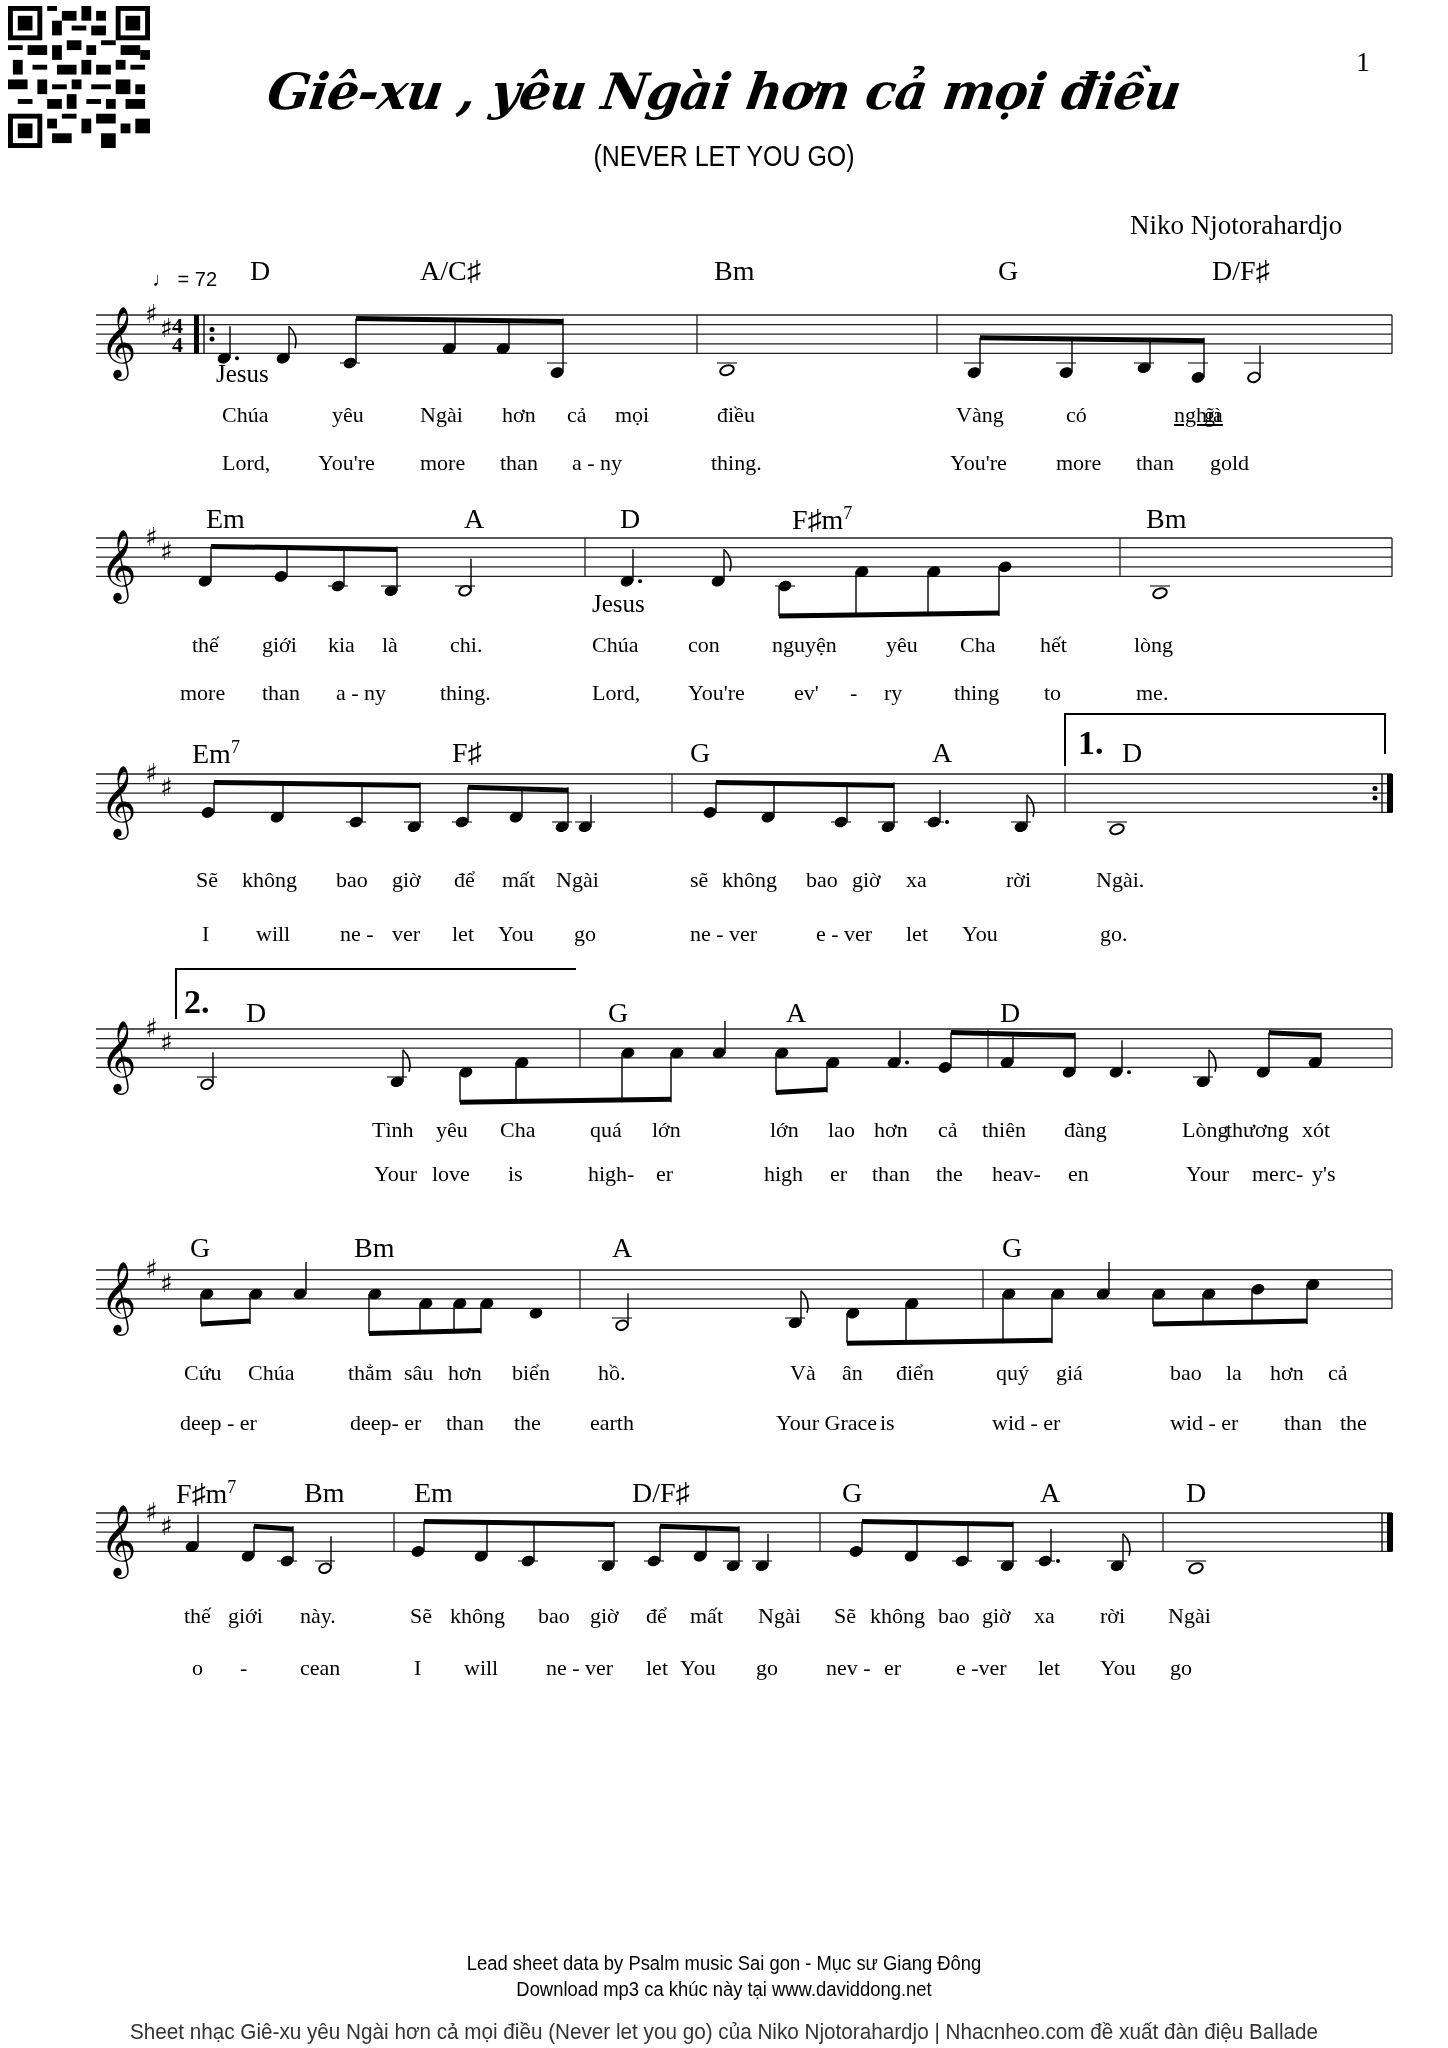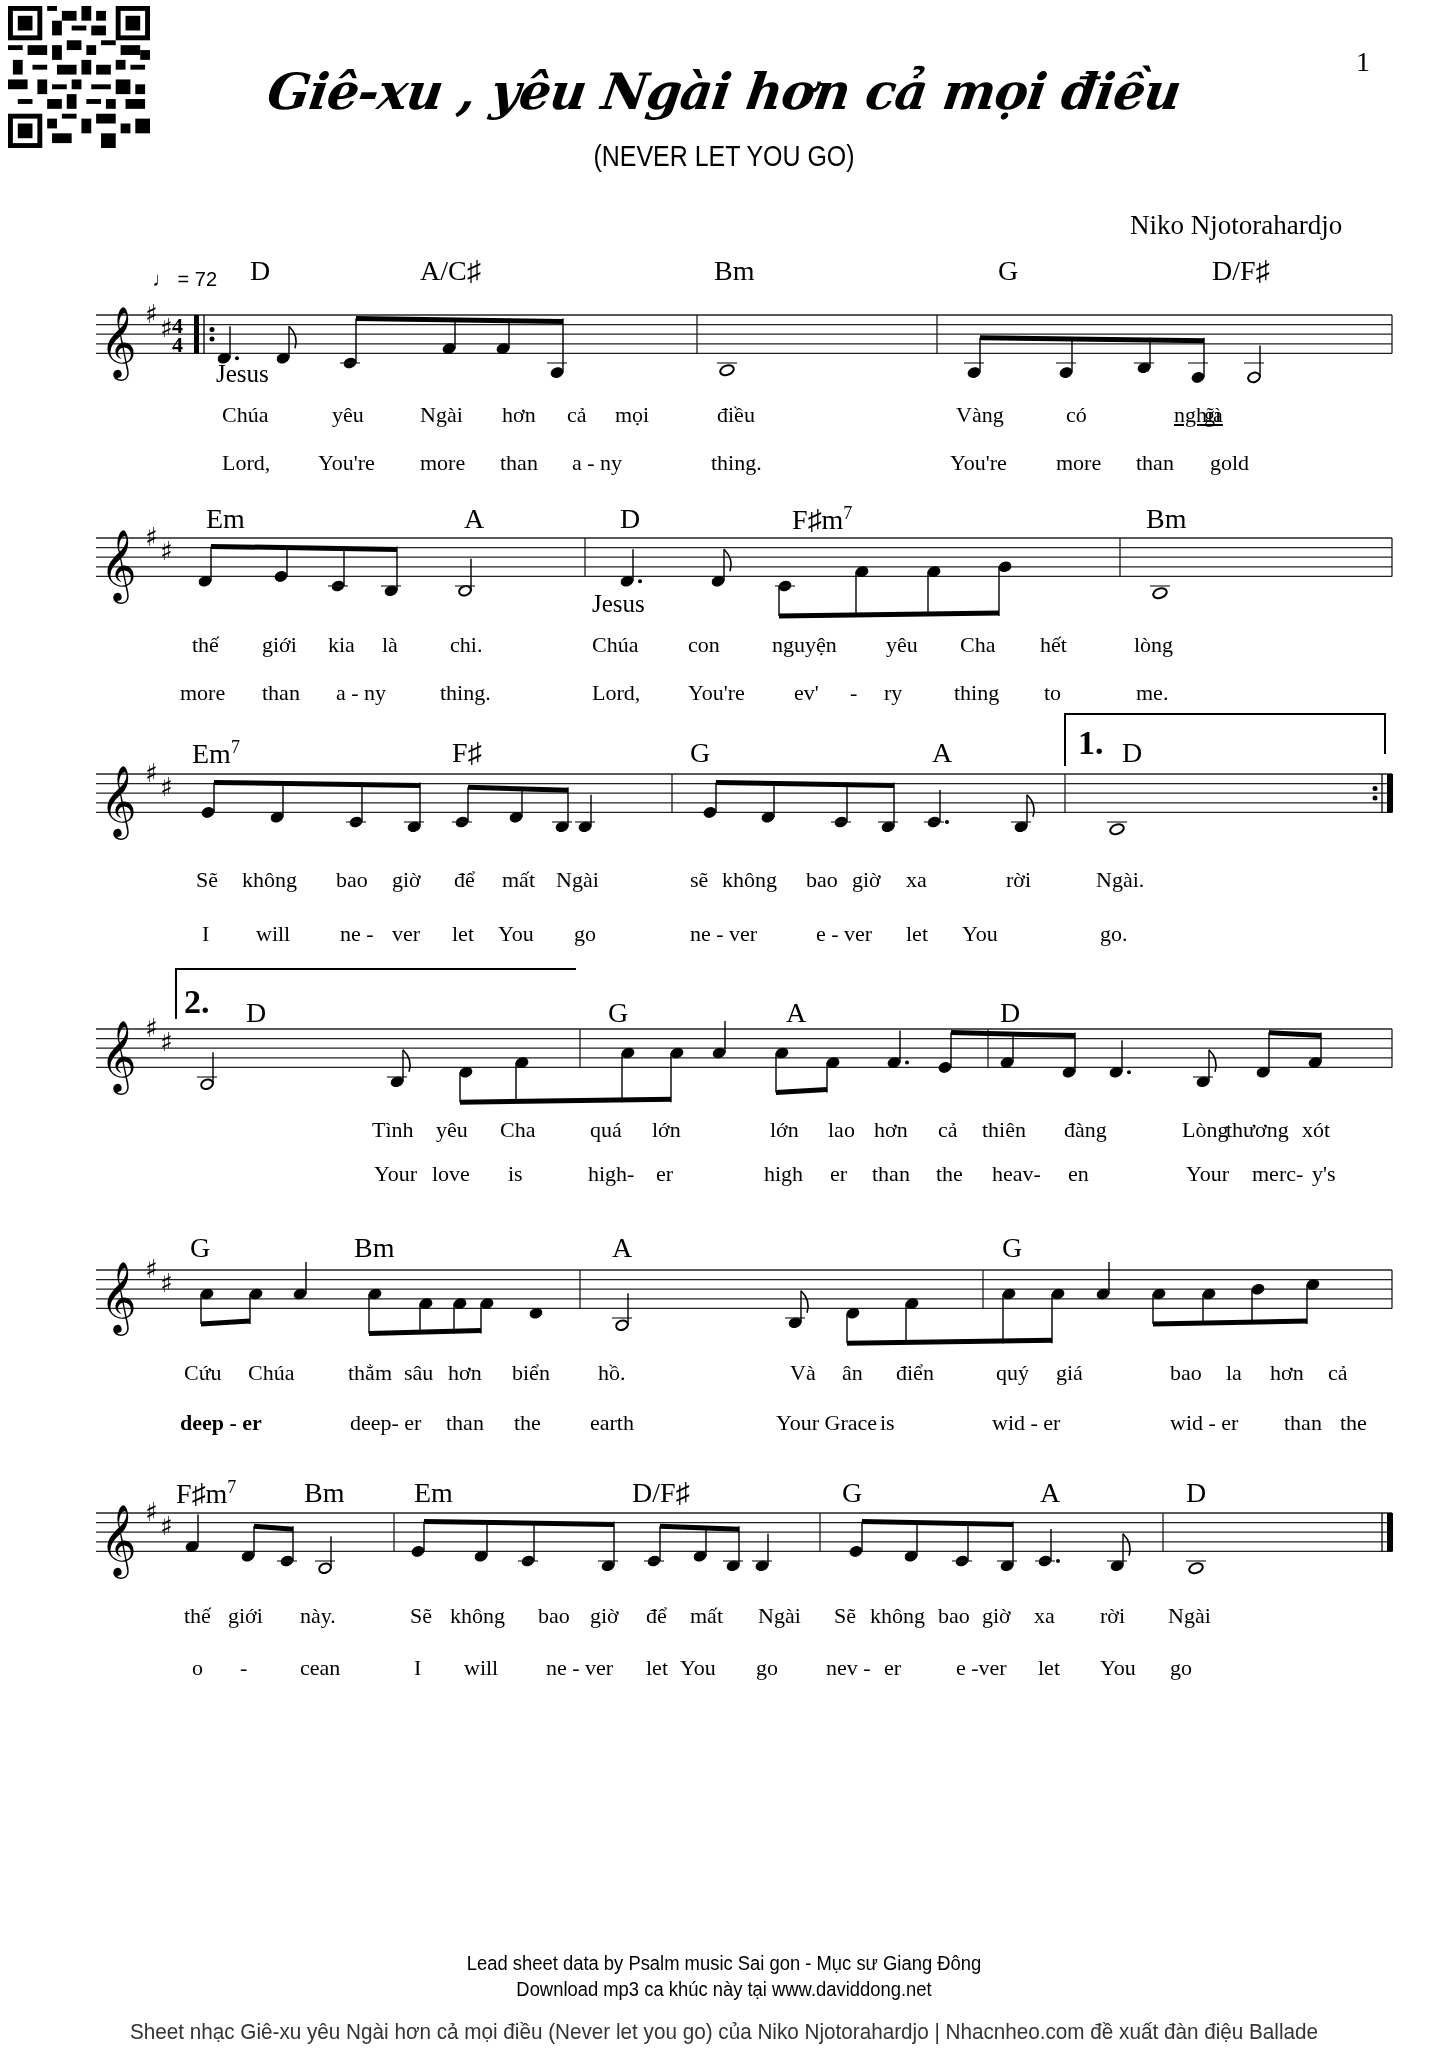--- a/index.html
+++ b/index.html
@@ -505,21 +505,21 @@
     <div class="abs lyric" style="left: 598px; top: 1360px;">hồ.</div>
     <div class="abs lyric" style="left: 790px; top: 1360px; text-align: center;">Và</div>
     <div class="abs lyric" style="left: 842px; top: 1360px;">ân</div>
     <div class="abs lyric" style="left: 896px; top: 1360px;">điển</div>
     <div class="abs lyric" style="left: 996px; top: 1360px;">quý</div>
     <div class="abs lyric" style="left: 1056px; top: 1360px;">giá</div>
     <div class="abs lyric" style="left: 1170px; top: 1360px;">bao</div>
     <div class="abs lyric" style="left: 1226px; top: 1360px;">la</div>
     <div class="abs lyric" style="left: 1270px; top: 1360px;">hơn</div>
     <div class="abs lyric" style="left: 1328px; top: 1360px;">cả</div>
-    <div class="abs lyric" style="left: 180px; top: 1410px; font-weight: bold;">deep - er</div>
+    <div class="abs lyric" style="left: 180px; top: 1410px;">deep - er</div>
     <div class="abs lyric" style="left: 350px; top: 1410px;">deep- er</div>
     <div class="abs lyric" style="left: 446px; top: 1410px;">than</div>
     <div class="abs lyric" style="left: 514px; top: 1410px;">the</div>
     <div class="abs lyric" style="left: 590px; top: 1410px;">earth</div>
     <div class="abs lyric" style="left: 776px; top: 1410px;">Your Grace</div>
     <div class="abs lyric" style="left: 880px; top: 1410px;">is</div>
     <div class="abs lyric" style="left: 992px; top: 1410px;">wid - er</div>
     <div class="abs lyric" style="left: 1170px; top: 1410px;">wid - er</div>
     <div class="abs lyric" style="left: 1284px; top: 1410px;">than</div>
     <div class="abs lyric" style="left: 1340px; top: 1410px;">the</div>

